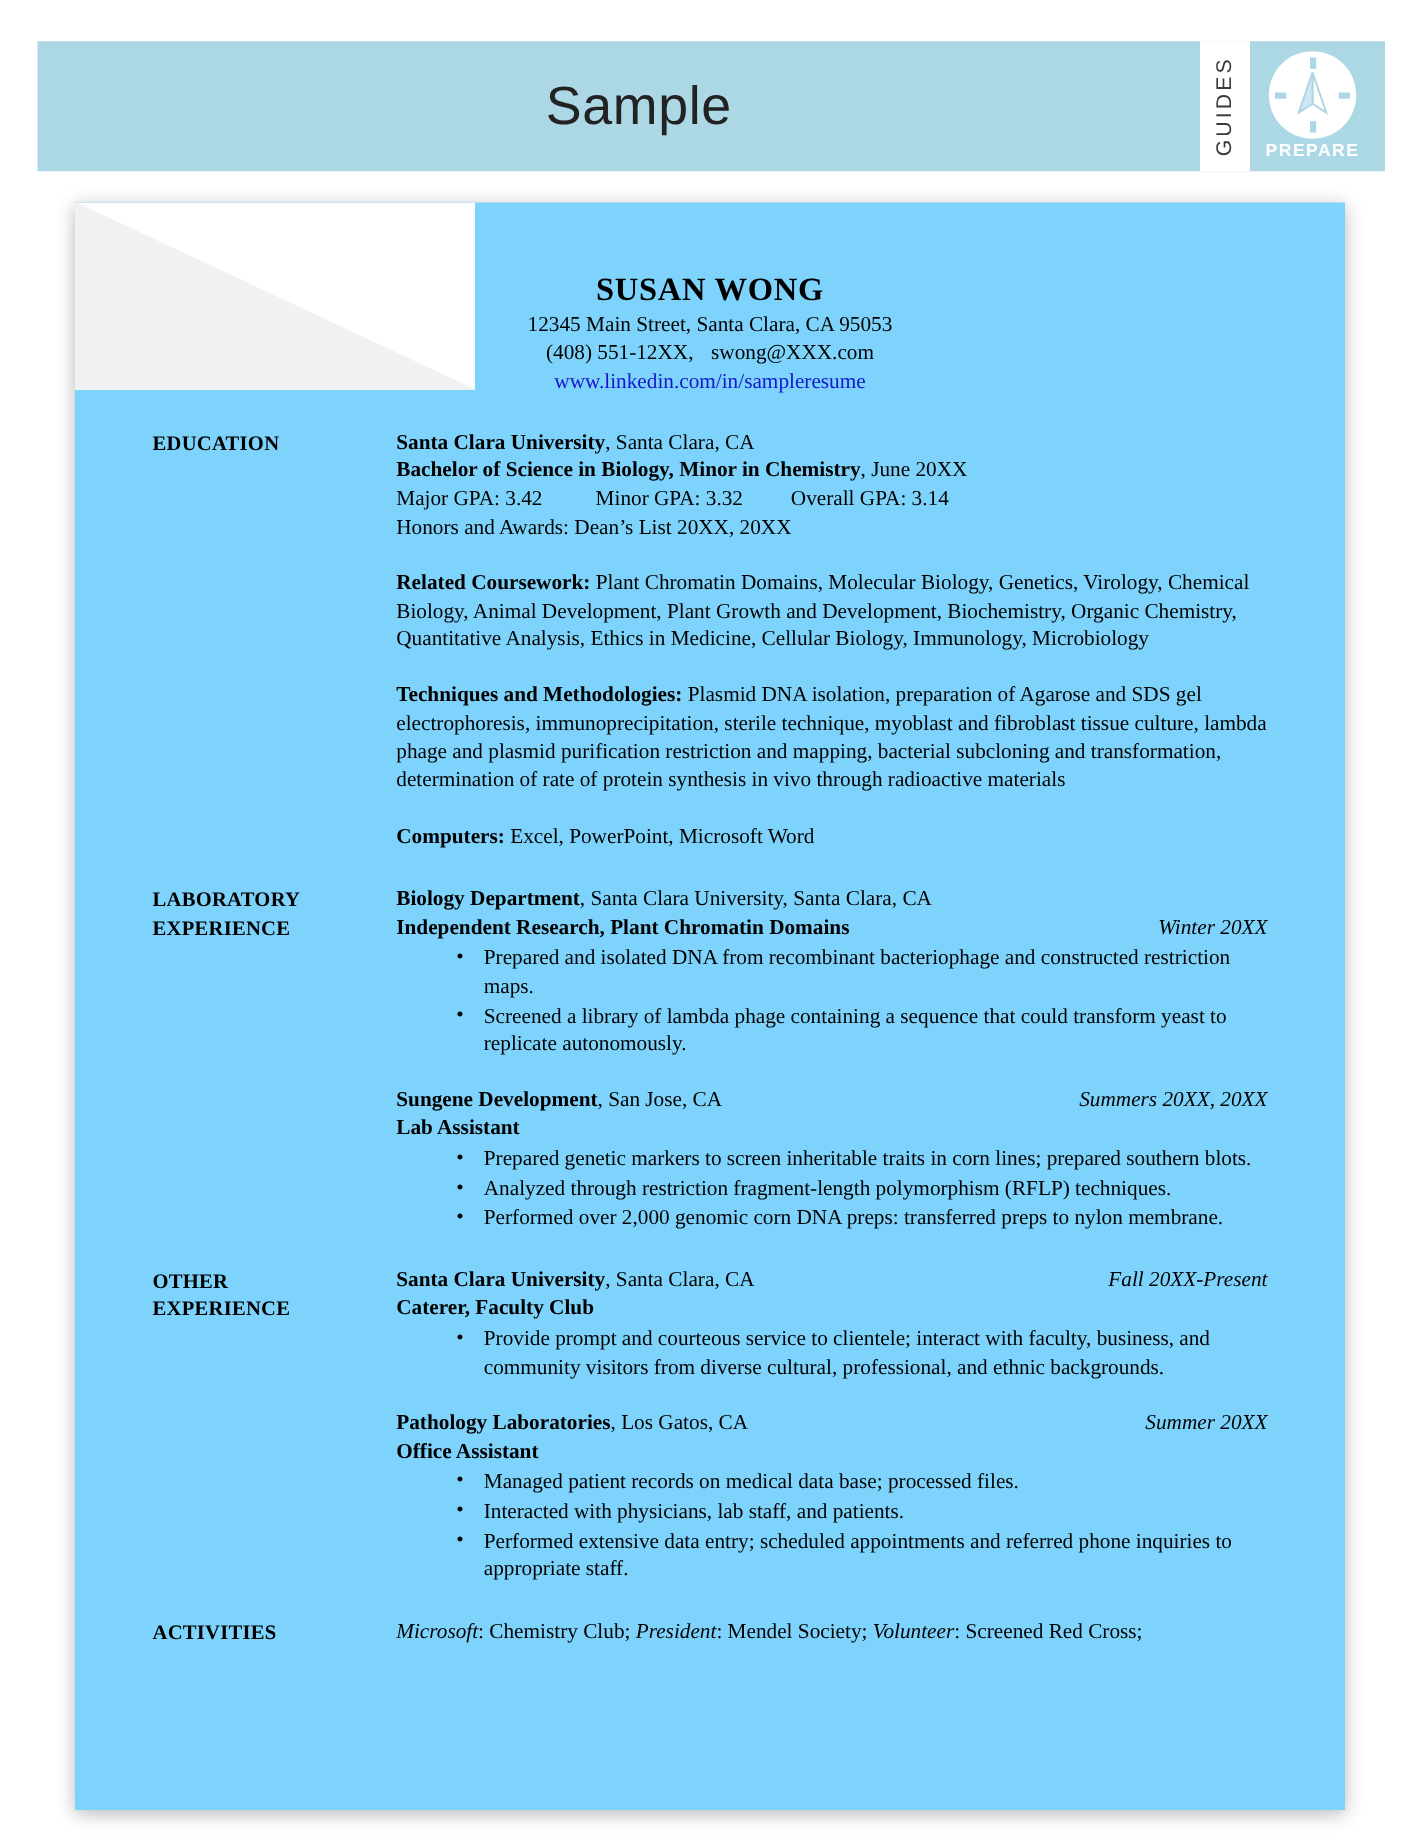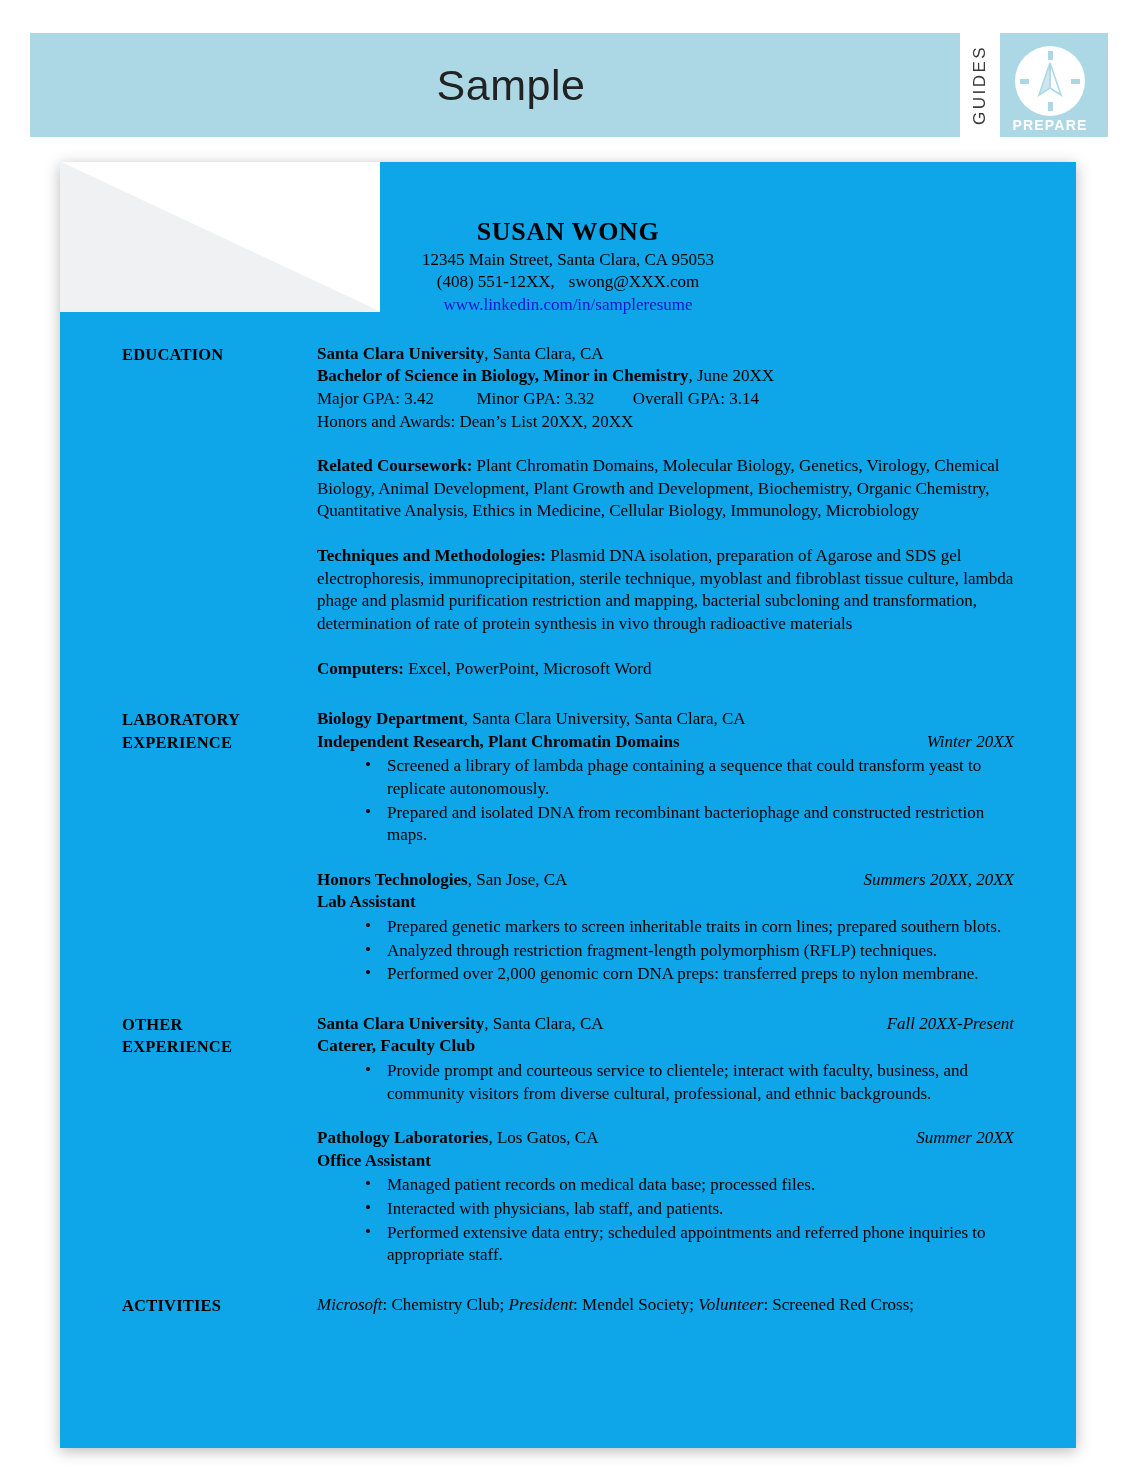--- a/index.html
+++ b/index.html
@@ -61,21 +61,21 @@
   }
   .brand-mark {
     position: absolute;
     right: 12px;
     top: 8px;
     width: 92px;
     height: 92px;
     display: flex;
     flex-direction: column;
     align-items: center;
-    justify-content: flex-end;
+    justify-content: flex-start;
   }
   .compass {
     position: relative;
     width: 70px;
     height: 70px;
     border-radius: 50%;
     background: #ffffff;
   }
   .compass .tick {
     position: absolute;
@@ -95,21 +95,21 @@
     color: #ffffff;
   }
 
   
   .page {
     position: absolute;
     left: 60px;
     top: 162px;
     width: 1016px;
     height: 1286px;
-    background: #0ea5e9;
+    background: #7dd3fc;
     box-shadow: 0 3px 14px rgba(0,0,0,0.28);
     overflow: hidden;
   }
   .corner-wedge {
     position: absolute;
     left: 0;
     top: 0;
     width: 320px;
     height: 150px;
     background: linear-gradient(to bottom left, #ffffff 49.6%, #f0f1f3 50%);
@@ -275,28 +275,28 @@
       </div>
       <div class="sec-body">
 
         <div class="block">
           <p><b>Biology Department</b><span>, Santa Clara University, Santa Clara, CA</span></p>
           <div class="row-head">
             <div class="left"><b>Independent Research, Plant Chromatin Domains</b></div>
             <div class="right">Winter 20XX</div>
           </div>
           <ul class="bullets">
+            <li>Prepared and isolated DNA from recombinant bacteriophage and constructed restriction maps.</li>
             <li>Screened a library of lambda phage containing a sequence that could transform yeast to replicate autonomously.</li>
-            <li>Prepared and isolated DNA from recombinant bacteriophage and constructed restriction maps.</li>
           </ul>
         </div>
 
         <div class="block">
           <div class="row-head">
-            <div class="left"><b>Honors Technologies</b><span>, San Jose, CA</span></div>
+            <div class="left"><b>Sungene Development</b><span>, San Jose, CA</span></div>
             <div class="right">Summers 20XX, 20XX</div>
           </div>
           <p><b>Lab Assistant</b></p>
           <ul class="bullets">
             <li>Prepared genetic markers to screen inheritable traits in corn lines; prepared southern blots.</li>
             <li>Analyzed through restriction fragment-length polymorphism (RFLP) techniques.</li>
             <li>Performed over 2,000 genomic corn DNA preps: transferred preps to nylon membrane.</li>
           </ul>
         </div>
 

